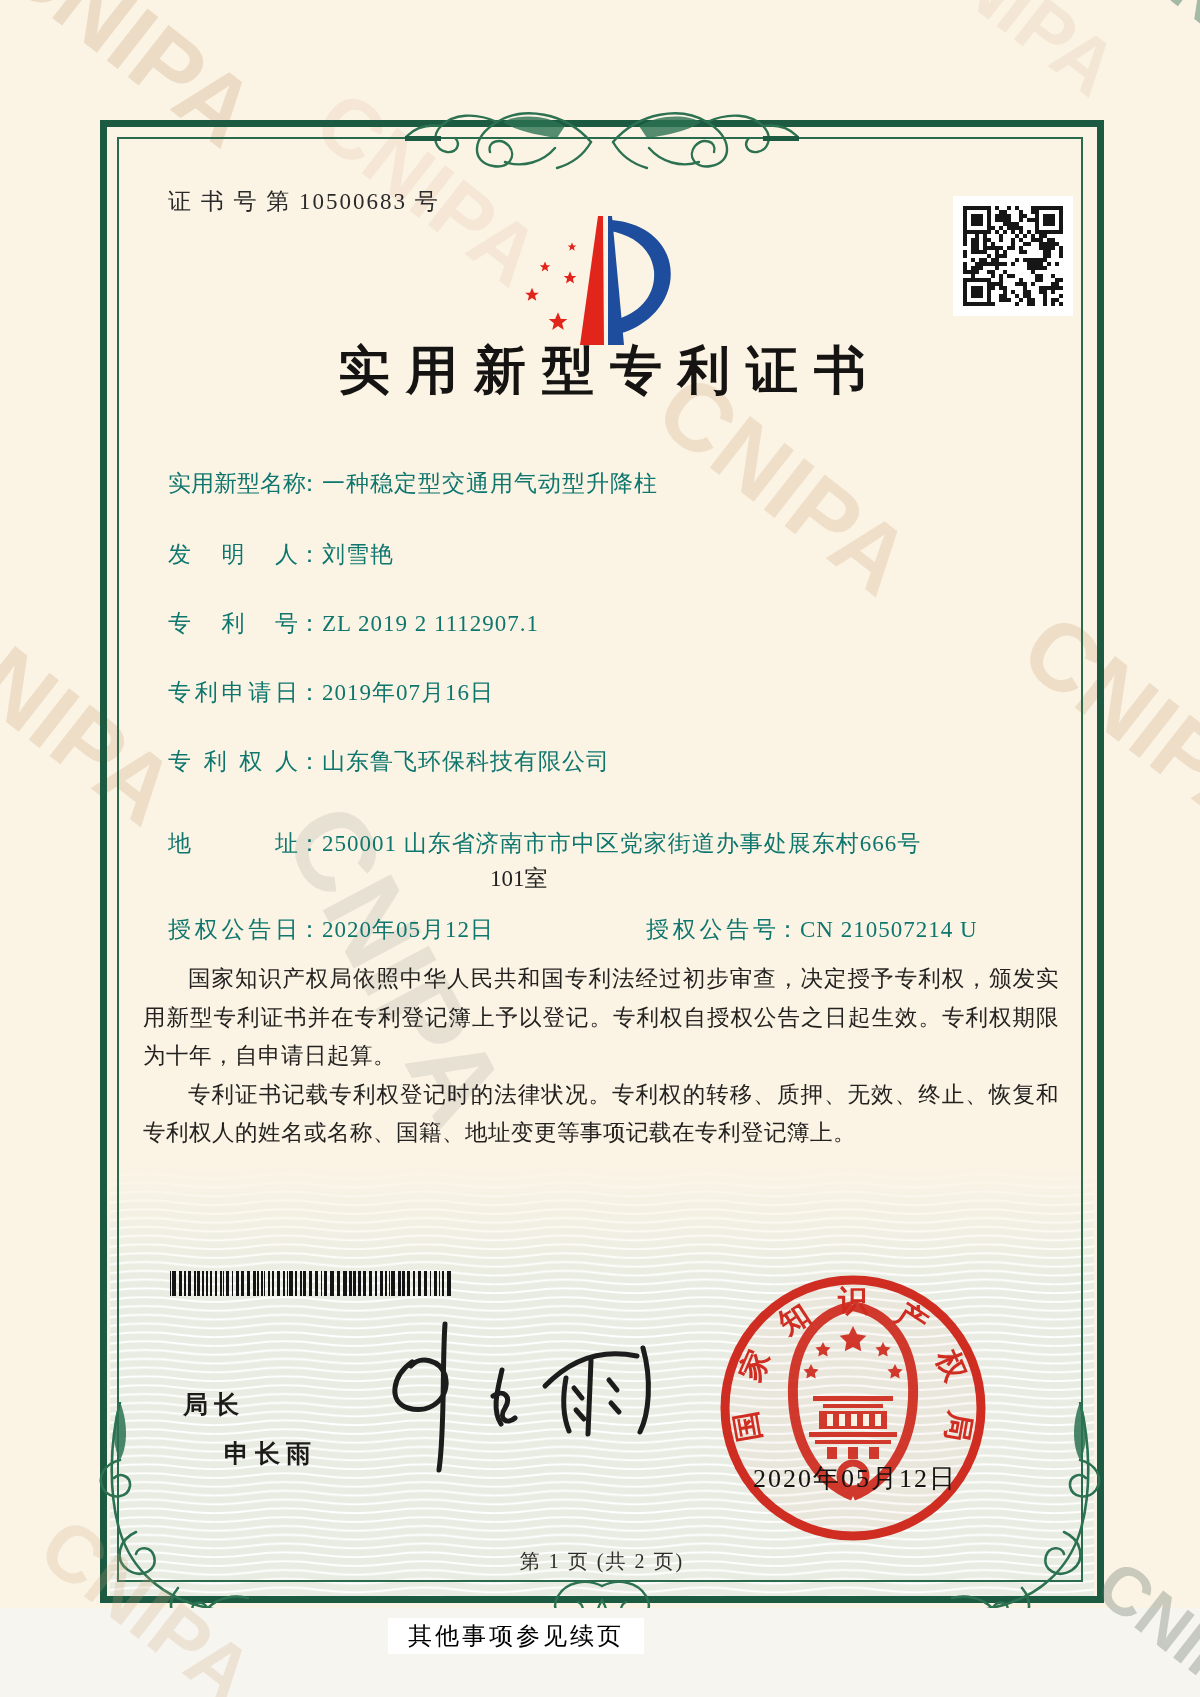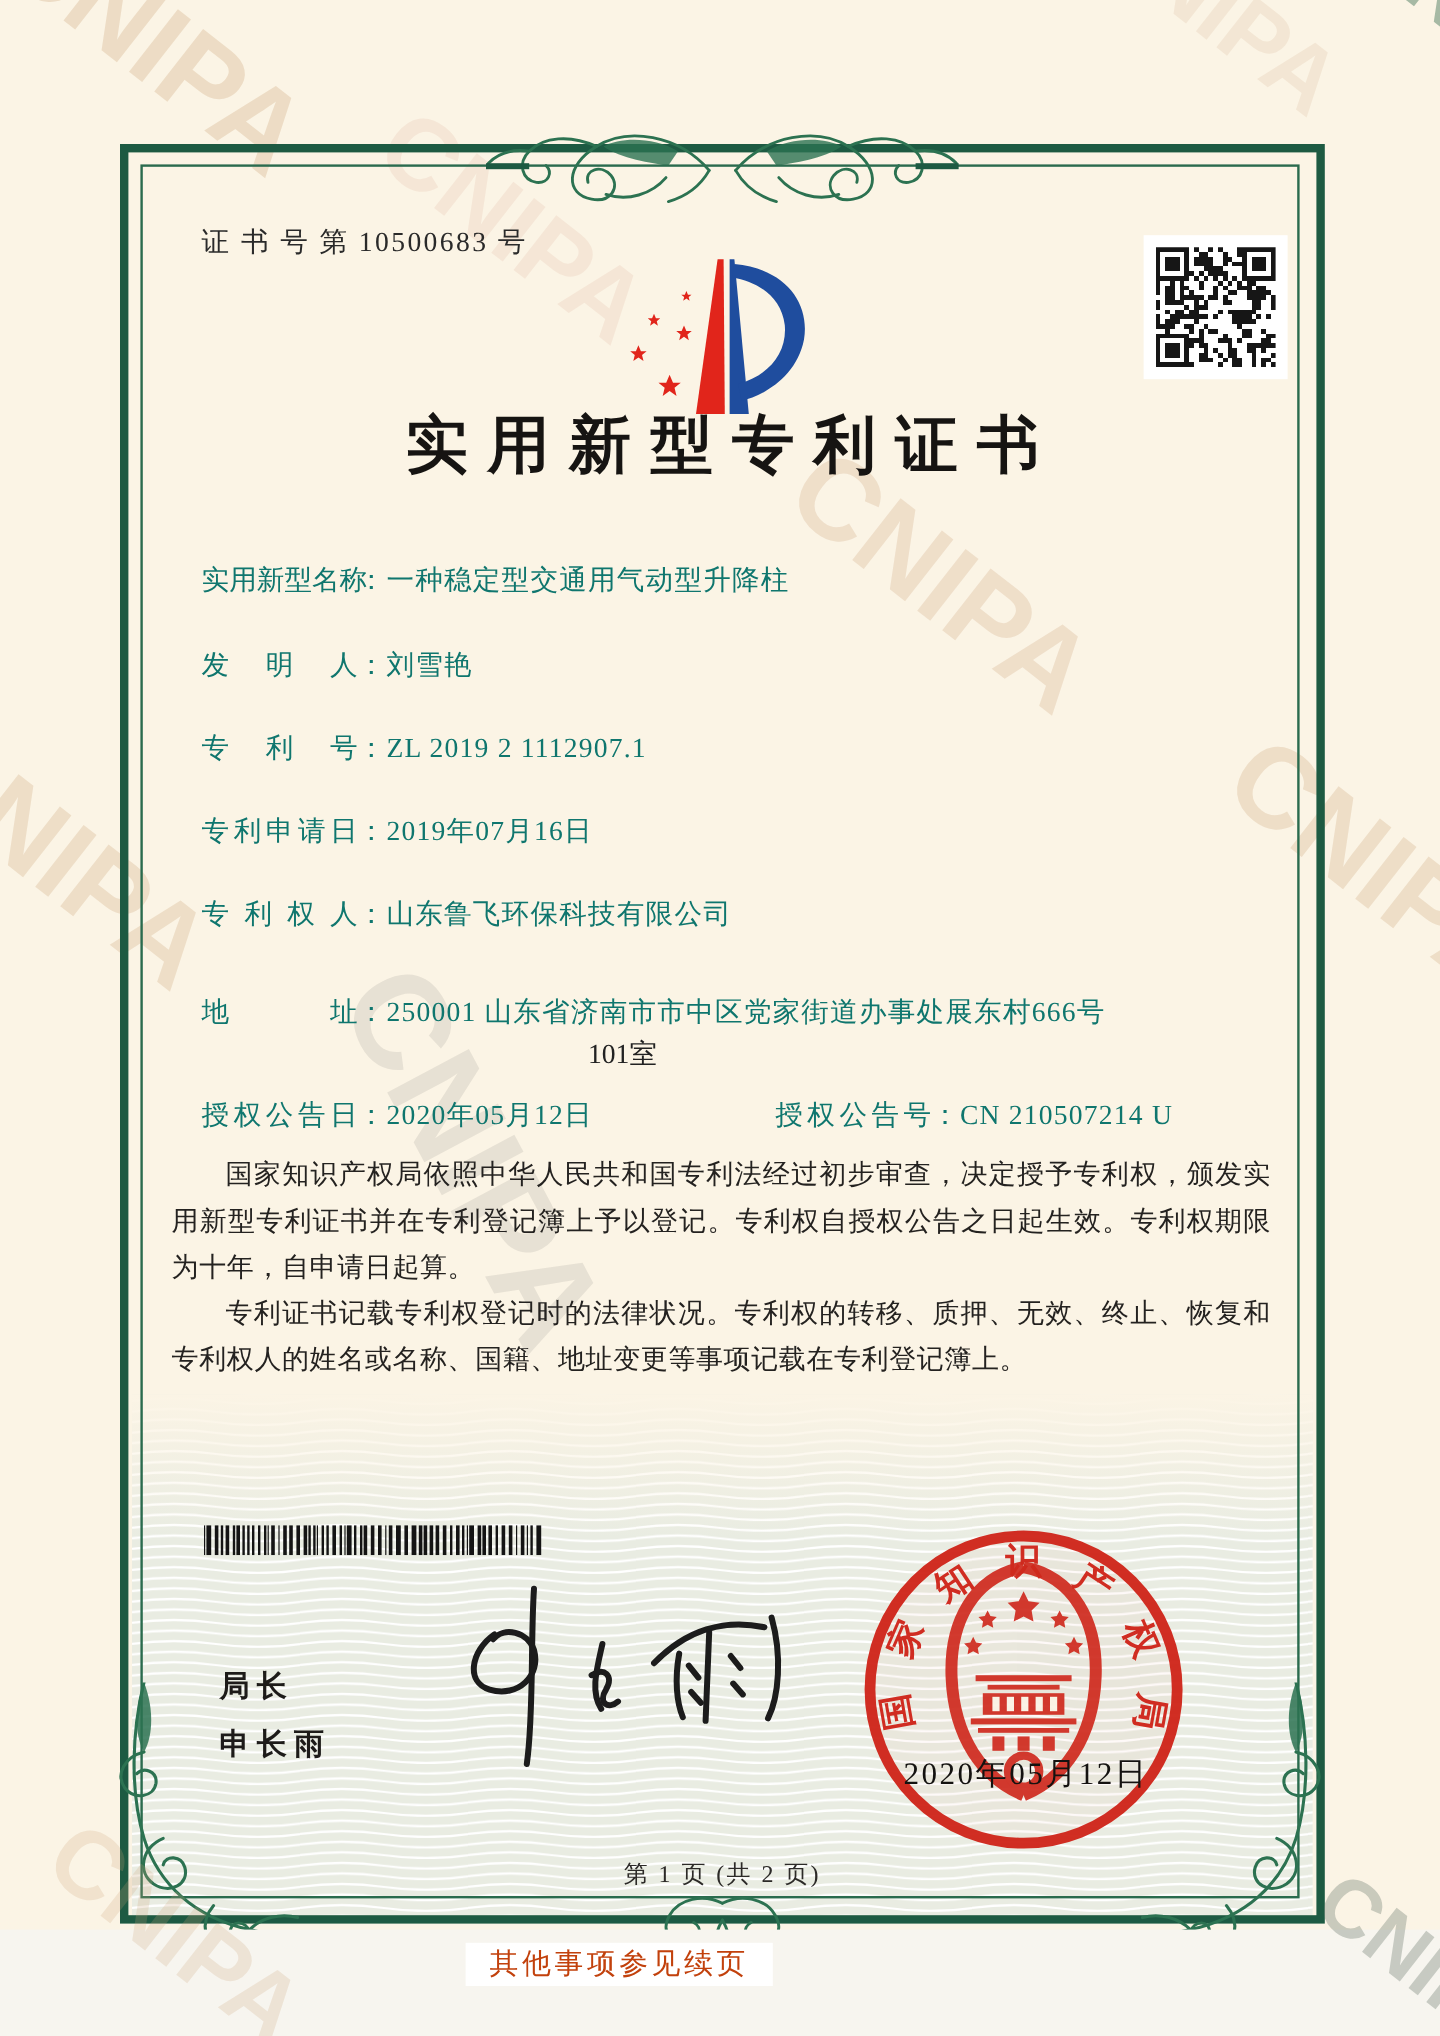--- a/index.html
+++ b/index.html
@@ -42,31 +42,31 @@
   .paras{position:absolute;left:143px;top:960px;width:916px;font-size:22.5px;line-height:38.5px;color:#242220;text-align:justify;letter-spacing:.5px;}
   .paras p{margin:0;text-indent:2em;}
 
   
   .band{position:absolute;left:110px;top:1162px;width:984px;height:434px;}
   .band-fade{position:absolute;left:110px;top:1162px;width:984px;height:120px;background:linear-gradient(#fbf4e5,rgba(251,244,229,0));}
 
   
   .barcode{position:absolute;left:168px;top:1271px;}
   .director{position:absolute;left:183px;font-size:25px;font-weight:600;color:#1d1b19;letter-spacing:6px;}
-  .dir1{top:1388px;} .dir2{top:1437px;}
+  .dir1{top:1388px;} .dir2{top:1437px;margin-left:41px;}
   .signature{position:absolute;left:350px;top:1318px;}
   .seal-ring{position:absolute;left:715px;top:1270px;}
   #seal-arc{position:absolute;left:718px;top:1273px;width:270px;height:270px;}
   #seal-arc span{position:absolute;left:50%;top:50%;width:36px;height:36px;margin:-18px 0 0 -18px;display:flex;align-items:center;justify-content:center;
     font-size:30px;font-weight:700;color:#cf2318;opacity:.95;}
   .emblem{position:absolute;left:783px;top:1300px;}
   .seal-date{position:absolute;left:700px;top:1461px;width:310px;text-align:center;font-size:26px;color:#141210;letter-spacing:2px;}
   .page-footer{position:absolute;left:100px;top:1548px;width:1004px;text-align:center;font-size:20px;color:#2c2a28;letter-spacing:2px;}
   .bottom-strip{position:absolute;left:0;top:1608px;width:1200px;height:89px;background:#f7f5ef;}
-  .note{position:absolute;left:0;top:1620px;width:1032px;text-align:center;font-size:24px;color:#c2410c;letter-spacing:3px;}
+  .note{position:absolute;left:0;top:1620px;width:1032px;text-align:center;font-size:24px;color:#000000;letter-spacing:3px;}
   .note span{background:#fff;padding:5px 20px;}
 
   .orn{position:absolute;}
   svg{display:block;}
 </style>
 </head>
 <body>
 
 <div id="page">
 

